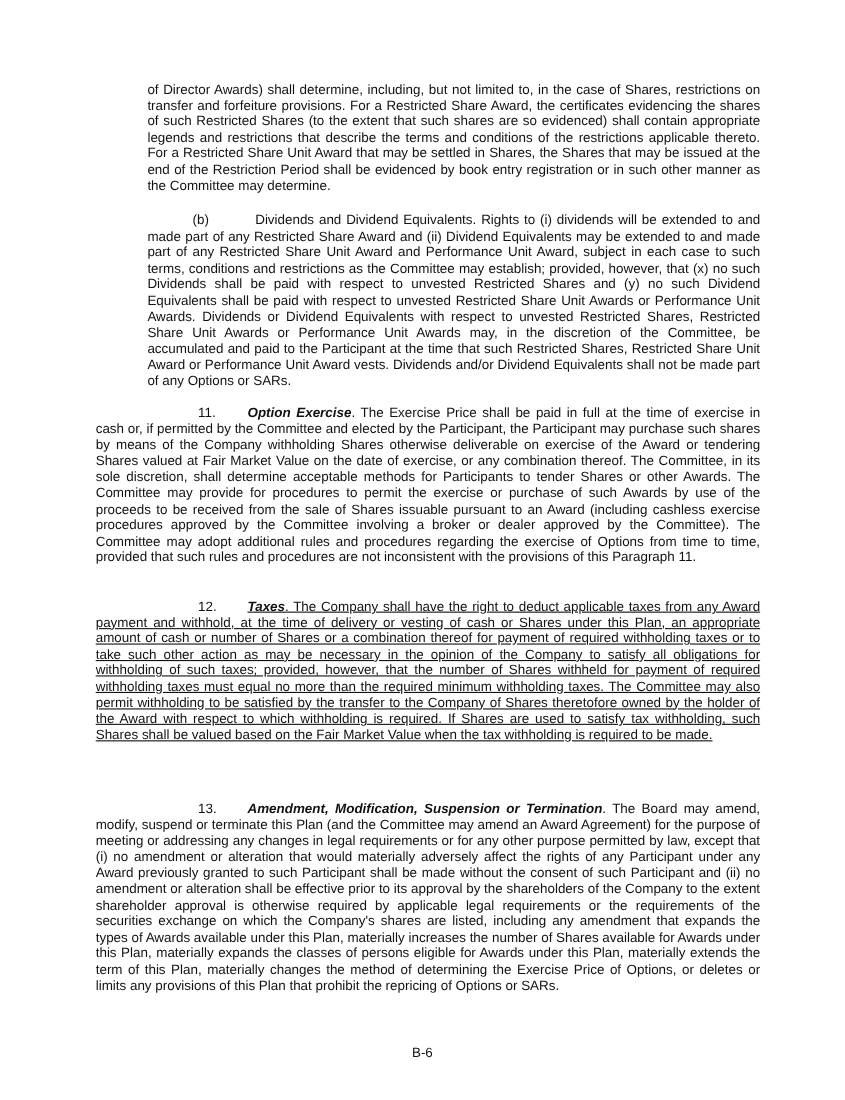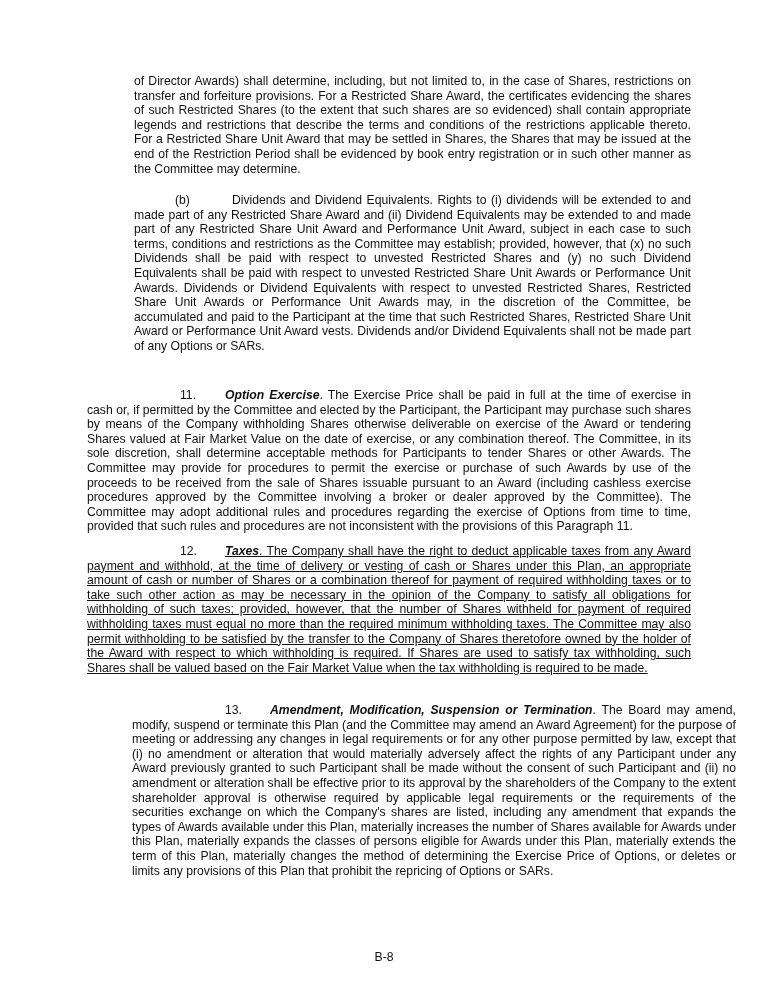--- a/index.html
+++ b/index.html
@@ -37,33 +37,32 @@
     top: 74px;
   }
   .p-b {
     left: 134px;
     width: 557px;
     top: 193px;
   }
   .p-11 {
     left: 87px;
     width: 604px;
-    top: 388px;
+    top: 368px;
   }
   .p-12 {
     left: 87px;
     width: 604px;
     top: 544px;
     text-decoration: underline;
   }
   .p-13 {
     left: 87px;
     width: 604px;
-    top: 703px;
-    margin-left: 45px;
+    top: 728px;
   }
   .num-b {
     display: inline-block;
     margin-left: 41px;
     width: 57px;
   }
   .num-sec {
     display: inline-block;
     margin-left: 93px;
     width: 45px;
@@ -101,15 +100,15 @@
   </p>
 
   <p class="para p-12">
     <span class="num-sec">12.</span><span class="bold-ital">Taxes</span><span>.   The Company shall have the right to deduct applicable taxes from any Award payment and withhold, at the time of delivery or vesting of cash or Shares under this Plan, an appropriate amount of cash or number of Shares or a combination thereof for payment of required withholding taxes or to take such other action as may be necessary in the opinion of the Company to satisfy all obligations for withholding of such taxes; provided, however, that the number of Shares withheld for payment of required withholding taxes must equal no more than the required minimum withholding taxes.   The Committee may also permit withholding to be satisfied by the transfer to the Company of Shares theretofore owned by the holder of the Award with respect to which withholding is required.   If Shares are used to satisfy tax withholding, such Shares shall be valued based on the Fair Market Value when the tax withholding is required to be made.</span>
   </p>
 
   <p class="para p-13">
     <span class="num-sec">13.</span><span class="bold-ital">Amendment, Modification, Suspension or Termination</span><span>.   The Board may amend, modify, suspend or terminate this Plan (and the Committee may amend an Award Agreement) for the purpose of meeting or addressing any changes in legal requirements or for any other purpose permitted by law, except that (i) no amendment or alteration that would materially adversely affect the rights of any Participant under any Award previously granted to such Participant shall be made without the consent of such Participant and (ii) no amendment or alteration shall be effective prior to its approval by the shareholders of the Company to the extent shareholder approval is otherwise required by applicable legal requirements or the requirements of the securities exchange on which the Company's shares are listed, including any amendment that expands the types of Awards available under this Plan, materially increases the number of Shares available for Awards under this Plan, materially expands the classes of persons eligible for Awards under this Plan, materially extends the term of this Plan, materially changes the method of determining the Exercise Price of Options, or deletes or limits any provisions of this Plan that prohibit the repricing of Options or SARs.</span>
   </p>
 
-  <div class="footer">B-8</div>
+  <div class="footer">B-6</div>
 
 </div>
 
 </body></html>

